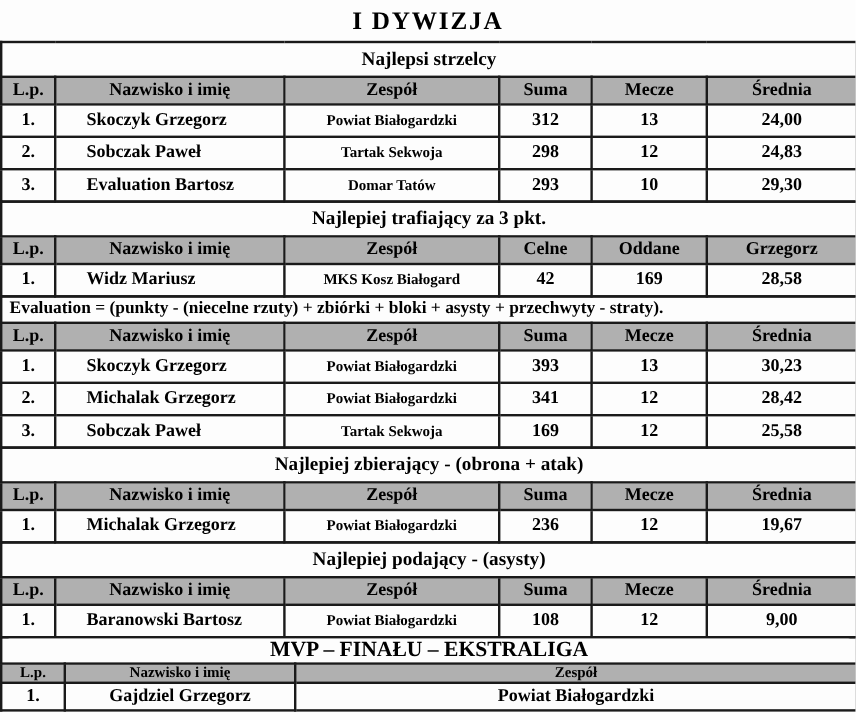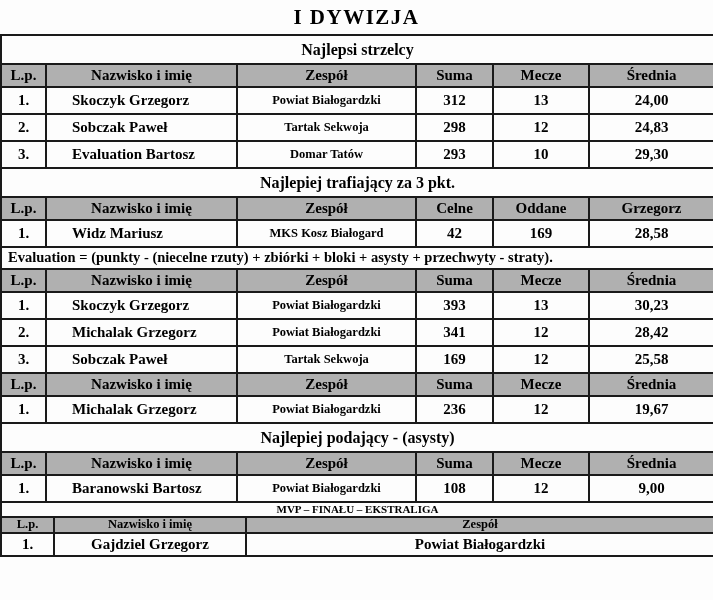--- a/index.html
+++ b/index.html
@@ -37,21 +37,21 @@
   .head-row td  { font-size: 15px; height: 21px; background: #b0b0b0; margin-left: 36px; }
   .data-row td  { font-size: 15px; height: 25px; background: #fdfdfd; }
   td.name { text-align: left; padding-left: 25px; }
   td.team { font-size: 12.5px; }
   .eval-row td {
     text-align: left; padding-left: 6px;
     font-size: 14.5px; height: 20px; background: #fdfdfd;
     white-space: nowrap;
     margin-top: 40px;
   }
-  .mvp-title td { font-size: 11px; height: 13px; margin-top: 48px; }
+  .mvp-title td { font-size: 18px; height: 13px; margin-top: 48px; }
   .mvp-head td  { font-size: 12.5px; height: 14px; background: #b0b0b0; }
   .mvp-data td  { font-size: 15px;  height: 21px; }
 </style>
 </head>
 <body>
 
 <div class="doc">
 
   <div class="page-title">I DYWIZJA</div>
 
@@ -186,20 +186,23 @@
   <table class="tbl">
     <colgroup>
         <col style="width:45px">
         <col style="width:191px">
         <col style="width:179px">
         <col style="width:77px">
         <col style="width:96px">
         <col style="width:125px">
       </colgroup>
     <tbody>
+        <tr class="title-row">
+          <td colspan="6">Najlepiej zbierający - (obrona + atak)</td>
+        </tr>
     <tr class="head-row">
       <td>L.p.</td>
       <td>Nazwisko i imię</td>
       <td>Zespół</td>
       <td>Suma</td>
       <td>Mecze</td>
       <td>Średnia</td>
     </tr>
     <tr class="data-row">
       <td>1.</td>

